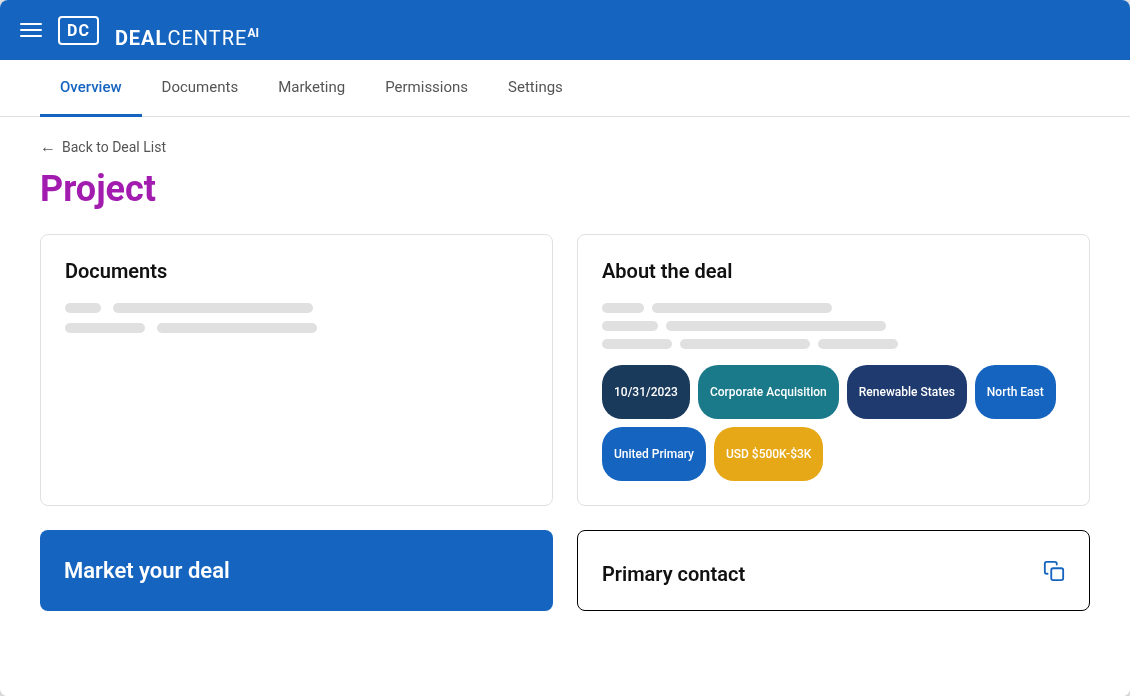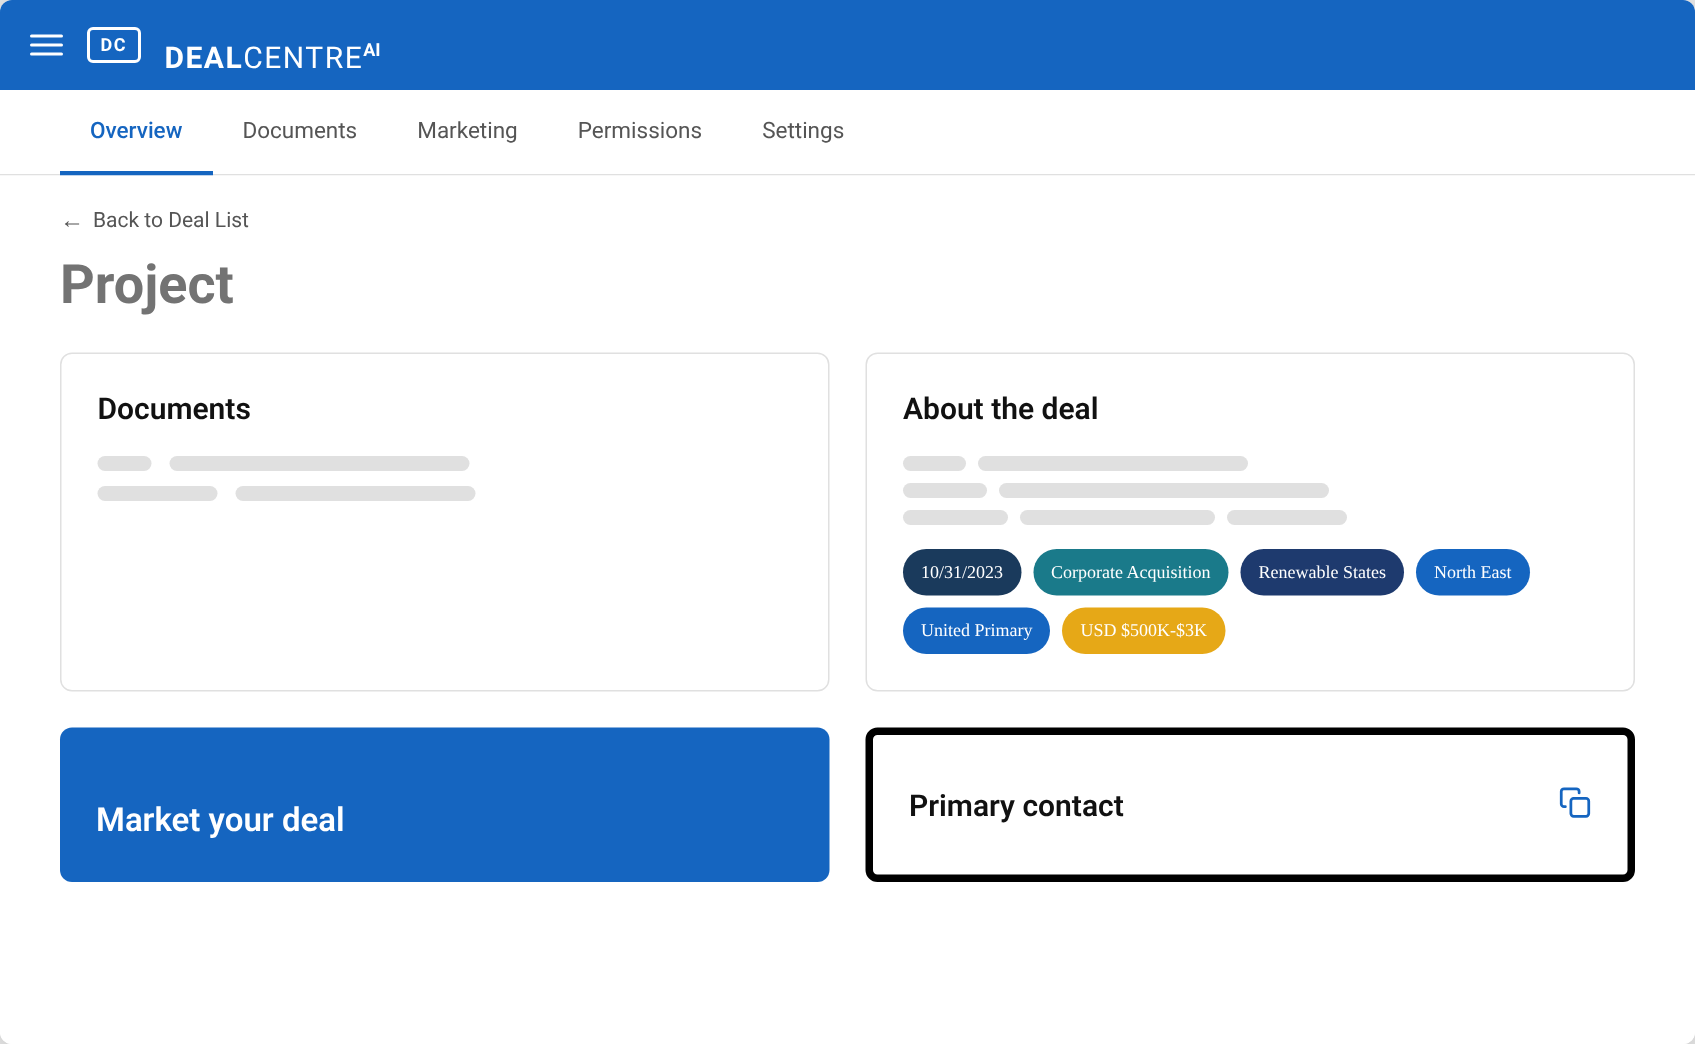--- a/index.html
+++ b/index.html
@@ -43,21 +43,21 @@
       height: 2px;
       background: #fff;
       border-radius: 2px;
     }
     .logo-box {
       border: 2px solid #fff;
       border-radius: 4px;
       padding: 3px 7px;
       color: #fff;
       font-weight: 700;
-      font-size: 12px;
+      font-size: 16px;
       letter-spacing: 1px;
     }
     .brand-name {
       color: #fff;
       font-size: 20px;
       font-weight: 400;
       letter-spacing: 1px;
       margin-top: 15px;
     }
     .brand-name strong {
@@ -108,21 +108,21 @@
       cursor: pointer;
       margin-bottom: 12px;
     }
     .back-arrow {
       font-size: 16px;
       color: #555;
     }
     .page-title {
       font-size: 36px;
       font-weight: 700;
-      color: #737373;
+      color: #a21caf;
       margin-bottom: 24px;
     }
     
     .cards-row {
       display: grid;
       grid-template-columns: 1fr 1fr;
       gap: 24px;
       margin-bottom: 24px;
     }
     .card {
@@ -159,26 +159,25 @@
       gap: 8px;
     }
 
     
     .badges-section {
       display: flex;
       flex-wrap: wrap;
       gap: 8px;
     }
     .badge {
-      padding: 8px 12px;
+      padding: 20px 12px;
       border-radius: 20px;
       font-size: 12px;
       font-weight: 500;
       color: #fff;
-      font-family: Liberation Serif, serif;
     }
     .badge-dark-blue { background: #1a3a5c; }
     .badge-teal { background: #1a7a8a; }
     .badge-yellow { background: #e6a817; color: #fff; }
     .badge-blue-mid { background: #1565c0; }
 
     
     .bottom-row {
       display: grid;
       grid-template-columns: 1fr 1fr;
@@ -187,30 +186,29 @@
     .market-card {
       background: #1565c0;
       border-radius: 8px;
       padding: 28px 24px;
       color: #fff;
     }
     .market-card-title {
       font-size: 22px;
       font-weight: 600;
       color: #fff;
-      margin-top: 22px;
     }
     .primary-contact-card {
-      border: 5px solid #000000;
+      border: 1px solid #000000;
       border-radius: 8px;
       padding: 24px;
       background: #fff;
       display: flex;
       justify-content: space-between;
-      align-items: center;
+      align-items: flex-end;
       gap: 40px;
     }
     .primary-contact-title {
       font-size: 20px;
       font-weight: 600;
       color: #111;
     }
     .copy-icon {
       width: 22px;
       height: 22px;

